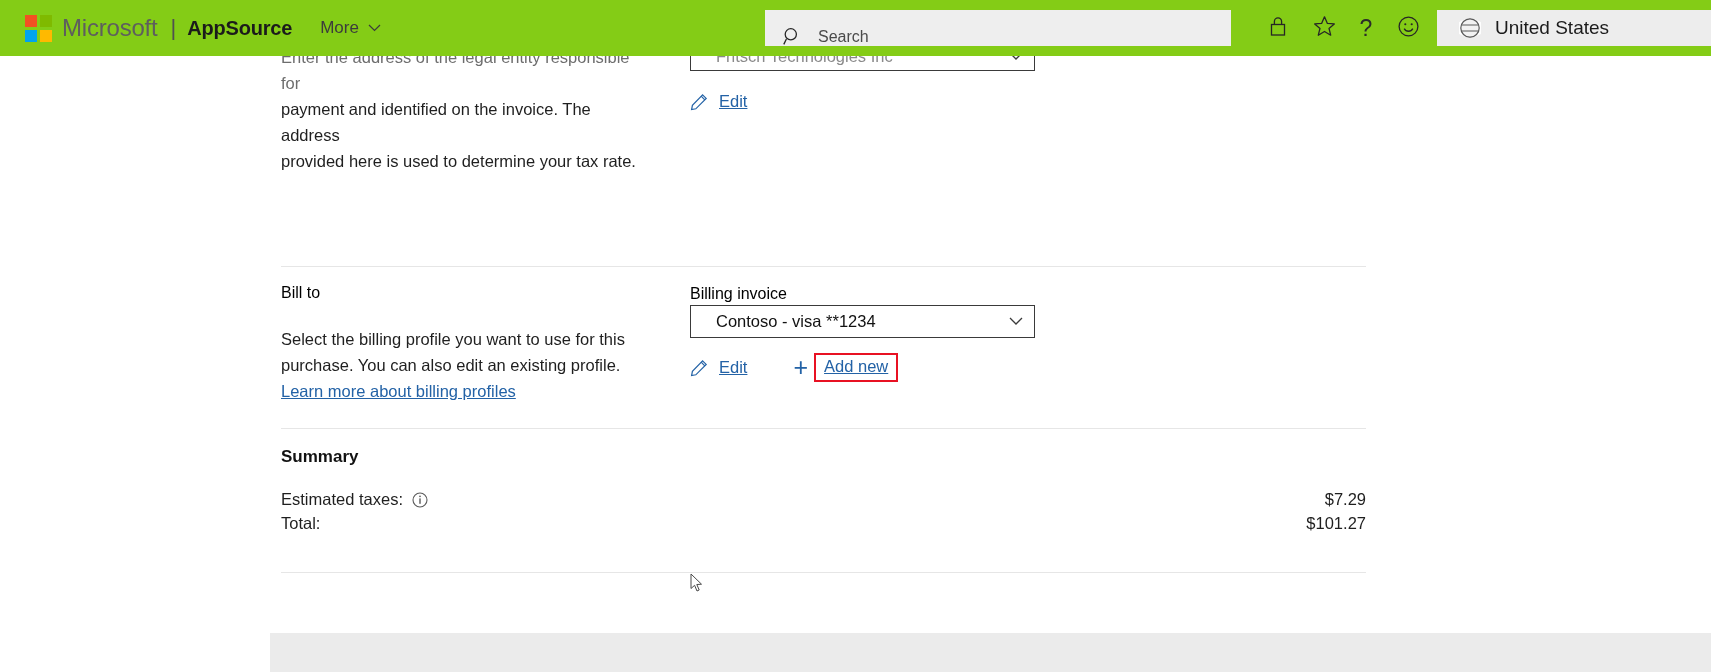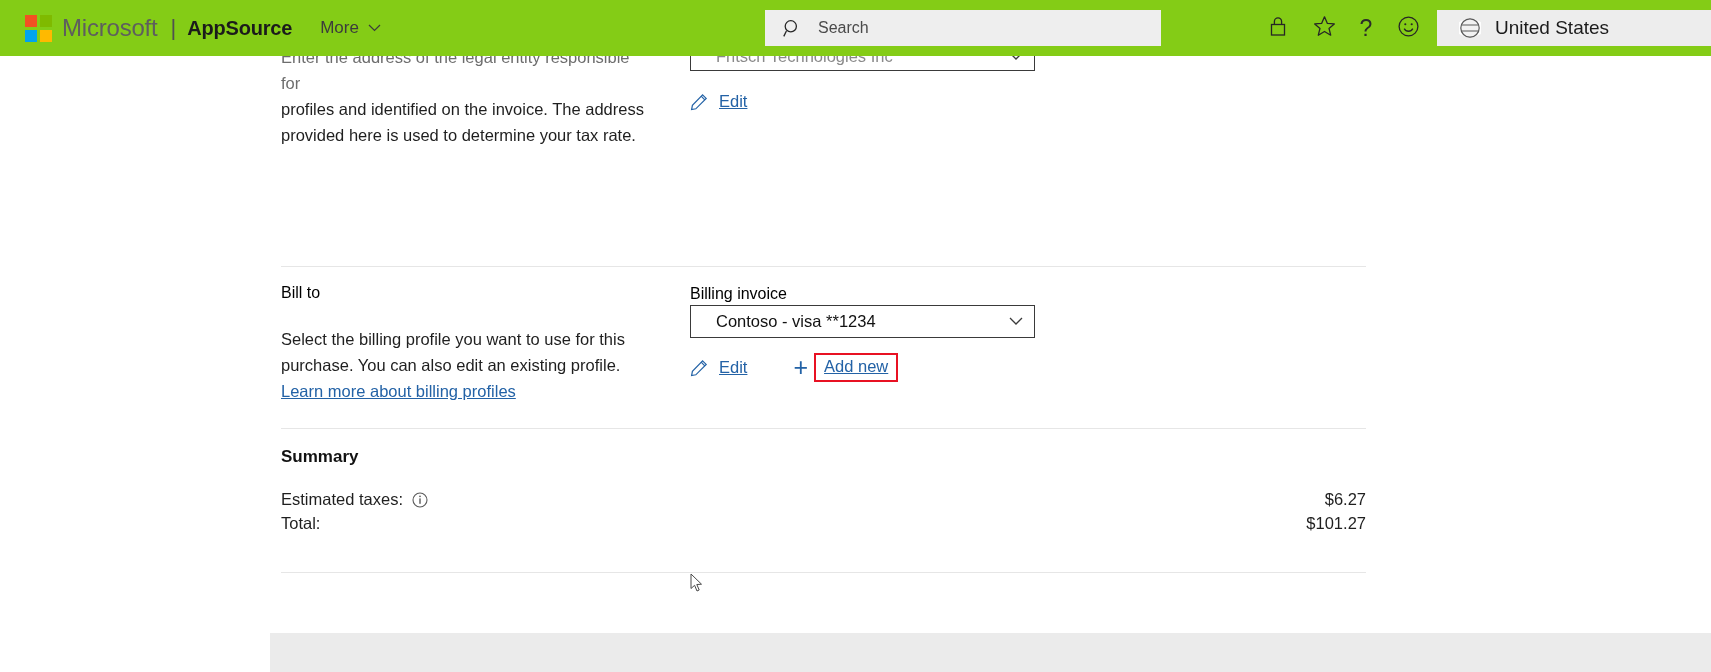--- a/index.html
+++ b/index.html
@@ -51,23 +51,23 @@
     display: flex; align-items: center;
     margin-left: 28px; cursor: pointer;
   }
   .more-text { font-size: 17px; color: #3c3c3c; }
   .chev-small {
     margin-left: 9px; width: 13px; height: 8px;
   }
 
   .search-box {
     position: absolute; left: 765px; top: 10px;
-    width: 396px; height: 36px;
+    width: 466px; height: 36px;
     background: #eeeeee;
-    display: flex; align-items: center;
+    display: flex; align-items: flex-end;
     cursor: text;
   }
   .search-icon-wrap {
     margin-left: 18px; margin-right: 16px;
     display: flex; align-items: center;
   }
   .search-placeholder {
     font-size: 16px; color: #4a4a4a;
   }
 
@@ -166,21 +166,21 @@
     background: #ebebeb;
   }
 </style>
 </head>
 <body>
 
 <div class="page">
 
   <div class="content-col-left" style="top:44px;">
     <div class="body-text" style="color:#6d6d6d;">Enter the address of the legal entity responsible for</div>
-    <div class="body-text">profiles and identified on the invoice. The address</div>
+    <div class="body-text">payment and identified on the invoice. The address</div>
     <div class="body-text">provided here is used to determine your tax rate.</div>
   </div>
 
   <div class="content-col-right" style="top:41px;">
     <div class="select-ctl" style="width:345px;height:30px;overflow:hidden;">
       <span class="select-value" style="color:#8a8a8a;">Fritsch Technologies Inc</span>
       <svg width="14" height="9" viewBox="0 0 14 9">
         <path d="M1 1 L7 7 L13 1" stroke="#3a3a3a" stroke-width="1.3" fill="none"></path>
       </svg>
     </div>
@@ -244,21 +244,21 @@
     <span class="summary-label">
       <span>Estimated taxes:</span>
       <span class="info-circle">
         <svg width="16" height="16" viewBox="0 0 16 16">
           <circle cx="8" cy="8" r="7" stroke="#5a5a5a" stroke-width="1.1" fill="none"></circle>
           <circle cx="8" cy="4.3" r="0.85" fill="#5a5a5a"></circle>
           <rect x="7.3" y="6.4" width="1.4" height="5.4" fill="#5a5a5a"></rect>
         </svg>
       </span>
     </span>
-    <span class="summary-amount">$6.27</span>
+    <span class="summary-amount">$7.29</span>
   </div>
 
   <div class="summary-row" style="top:514px;">
     <span class="summary-label bold">Total:</span>
     <span class="summary-amount">$101.27</span>
   </div>
 
   <div class="divider" style="top:572px;"></div>
 
   <span class="cursor-arrow">

